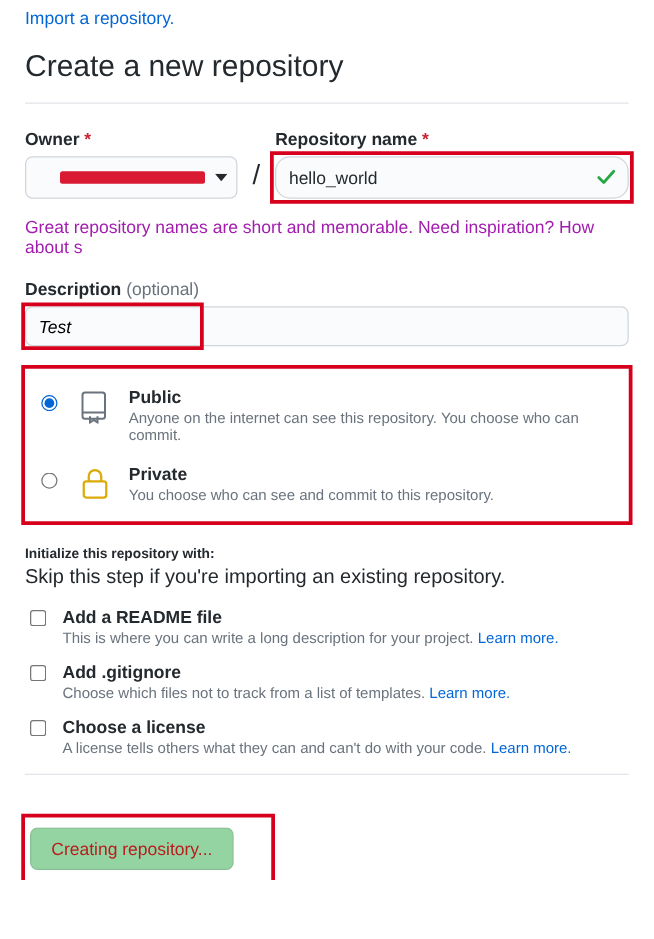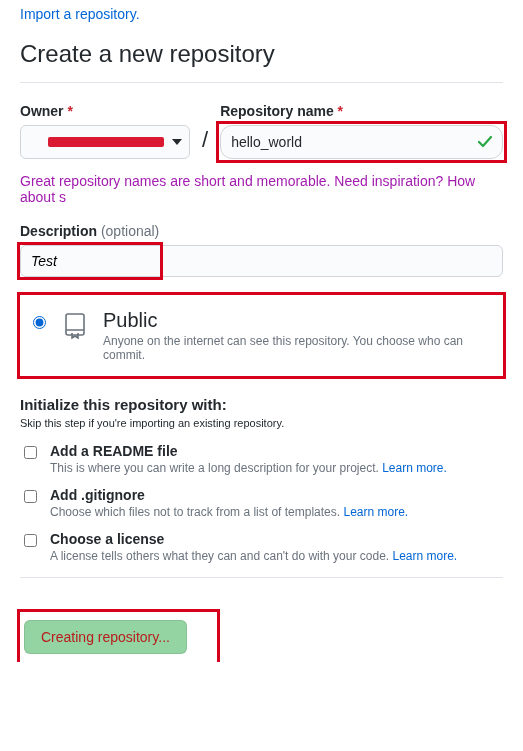--- a/index.html
+++ b/index.html
@@ -69,24 +69,24 @@
     border-radius: 6px;
     background: #fafbfc;
     padding: 0 10px;
     font-size: 14px;
     font-style: italic;
   }
   .vis-block { margin-top:18px; padding:6px; }
   .vis-row { display:flex; align-items:flex-start; gap:12px; padding:8px 2px; }
   .vis-row input[type=radio] { margin-top:7px; accent-color:#0366d6; }
   .vis-icon { width:30px; flex:0 0 30px; display:flex; align-items:flex-start; justify-content:center; padding-top:2px;}
-  .vis-text .t { font-weight:400; font-size:20px; }
+  .vis-text .t { font-weight:700; font-size:14px; }
   .vis-text .d { font-size:12px; color:#6a737d; margin-top:2px; }
-  .init-title { font-weight:600; font-size:15px; margin-top:20px; }
-  .init-sub { font-size:11px; color:#24292e; margin:4px 0 14px; }
+  .init-title { font-weight:600; font-size:11px; margin-top:20px; }
+  .init-sub { font-size:16px; color:#24292e; margin:4px 0 14px; }
   .chk-row { display:flex; align-items:flex-start; gap:10px; margin:8px 0 12px; }
   .chk-row input[type=checkbox] { margin-top:3px; }
   .chk-row .t { font-weight:600; font-size:14px; }
   .chk-row .d { font-size:12px; color:#6a737d; margin-top:2px; }
   .btn-wrap { margin-top:20px; padding:4px; display:inline-block; }
   button.create {
     background:#94d3a2;
     color:#b91c1c;
     border:1px solid rgba(27,31,35,.1);
     border-radius:6px;
@@ -153,20 +153,33 @@
       <svg width="26" height="28">
           <path d="M5 3 h14 a2 2 0 0 1 2 2 v17 a2 2 0 0 1 -2 2 h-14 a2 2 0 0 1 -2 -2 v-17 a2 2 0 0 1 2 -2 z M3 19 h18" stroke="#6a737d" stroke-width="1.6" fill="none"></path>
           <path d="M9 22 v5 l3 -2 l3 2 v-5" stroke="#6a737d" stroke-width="1.6" fill="none"></path>
         </svg>
     </div>
     <div class="vis-text">
       <div class="t">Public</div>
       <div class="d">Anyone on the internet can see this repository. You choose who can commit.</div>
     </div>
   </div>
+  <div class="vis-row">
+    <input type="radio" name="vis" style="">
+    <div class="vis-icon">
+      <svg width="26" height="28">
+          <rect x="4" y="12" width="18" height="13" rx="2" stroke="#dbab09" stroke-width="1.8" fill="none"></rect>
+          <path d="M8 12 v-4 a5 5 0 0 1 10 0 v4" stroke="#dbab09" stroke-width="1.8" fill="none"></path>
+        </svg>
+    </div>
+    <div class="vis-text">
+      <div class="t">Private</div>
+      <div class="d">You choose who can see and commit to this repository.</div>
+    </div>
+  </div>
 </div>
 
 <div class="init-title">Initialize this repository with:</div>
 <div class="init-sub">Skip this step if you're importing an existing repository.</div>
 
 <div class="chk-row">
   <input type="checkbox" style="">
   <div>
     <div class="t">Add a README file</div>
     <div class="d"><span>This is where you can write a long description for your project. </span><a href="#">Learn more.</a></div>

